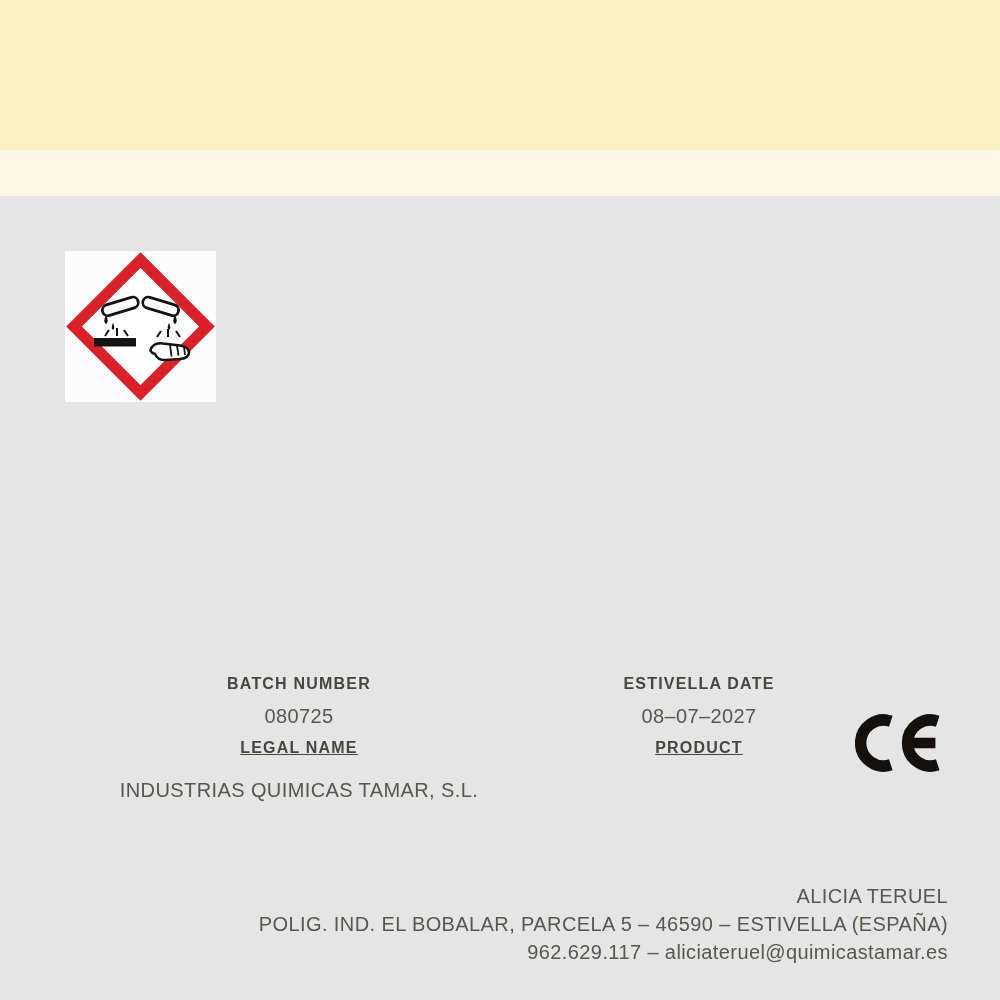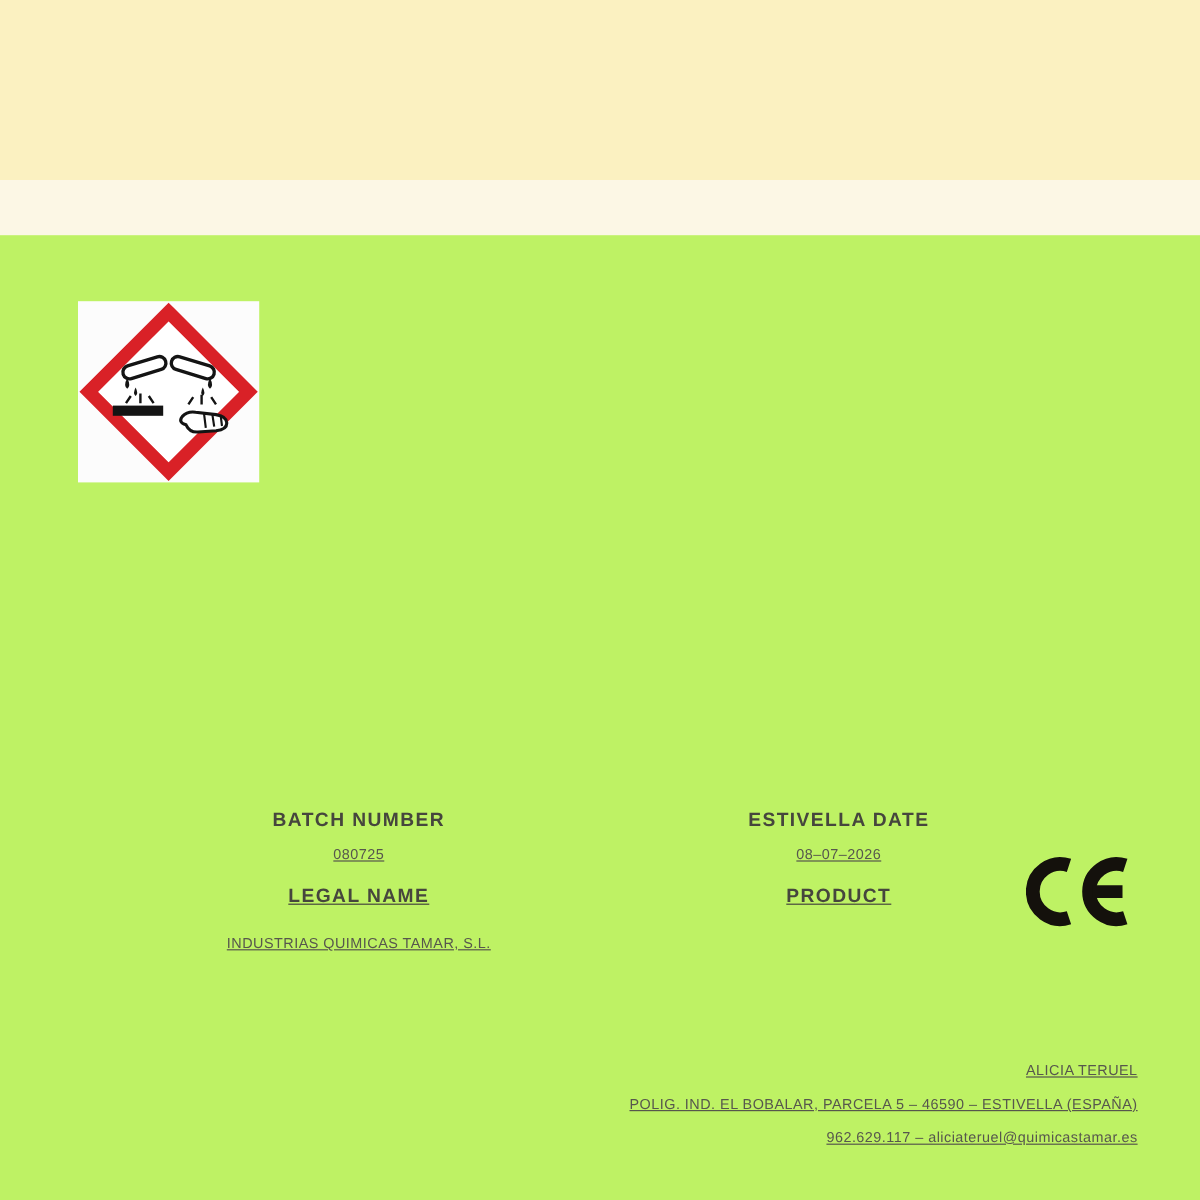--- a/index.html
+++ b/index.html
@@ -1,19 +1,19 @@
 <!DOCTYPE html>
 <html><head>
 <meta charset="utf-8">
 <style>
   html,body { margin:0; padding:0; background:#ffffff; }
   .page {
     position:relative;
     width:1000px; height:1000px;
-    background:#bef264;
+    background:#e5e5e5;
     font-family:"Liberation Sans", sans-serif;
     color:#57574D;
     overflow:hidden;
   }
   .abs { position:absolute; }
 
   
   .sec-product { left:0; top:0; width:990px; height:186px; background:#FCF7E5; }
   .divider    { height:2px; background:#A7A69E; }
   .div1 { left:0; top:186; width:990px; }
@@ -24,25 +24,24 @@
 
   
   .h-label {
     font-weight:bold;
     font-size:16px;
     letter-spacing:1.2px;
     color:#46463D;
     white-space:nowrap;
   }
   .v-text {
-    font-size:12px;
+    font-size:20px;
     letter-spacing:0.4px;
     color:#57574D;
     white-space:nowrap;
-    text-decoration:underline;
   }
   .right  { }
 
   
   .pn-label { left:51px; top:27px; }
   .pn-value { left:51px; top:56px; }
   .ean-label { left:51px; top:117px; }
   .ean-value { left:51px; top:147px; }
 
   
@@ -111,21 +110,21 @@
     </svg>
   </div>
 
   <div class="abs divider div2"></div>
 
   <div class="abs sec-details"></div>
 
   <div class="abs h-label col1 row-label1">BATCH NUMBER</div>
   <div class="abs v-text col1 row-value1">080725</div>
   <div class="abs h-label col2 row-label1">ESTIVELLA DATE</div>
-  <div class="abs v-text col2 row-value1">08–07–2026</div>
+  <div class="abs v-text col2 row-value1">08–07–2027</div>
   <div class="abs h-label col1 row-label2">LEGAL NAME</div>
   <div class="abs v-text col1 row-value2">INDUSTRIAS QUIMICAS TAMAR, S.L.</div>
   <div class="abs h-label col2 row-label2">PRODUCT</div>
 
   <div class="abs ce-mark">
     <svg viewBox="0 0 94 64" xmlns="http://www.w3.org/2000/svg">
 
       <path d="M37.4,9.2 A24,24 0 1 0 37.4,54.8" fill="none" stroke="#14110C" stroke-width="12"></path>
 
       <path d="M86.4,9.2 A24,24 0 1 0 86.4,54.8" fill="none" stroke="#14110C" stroke-width="12"></path>

